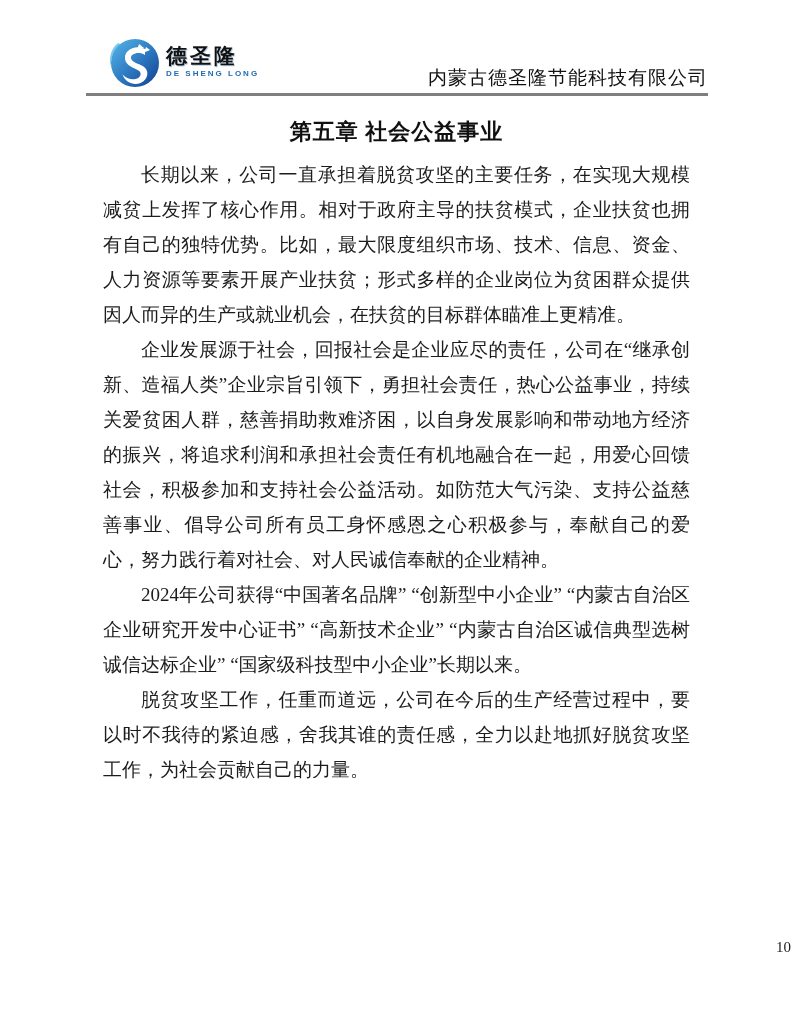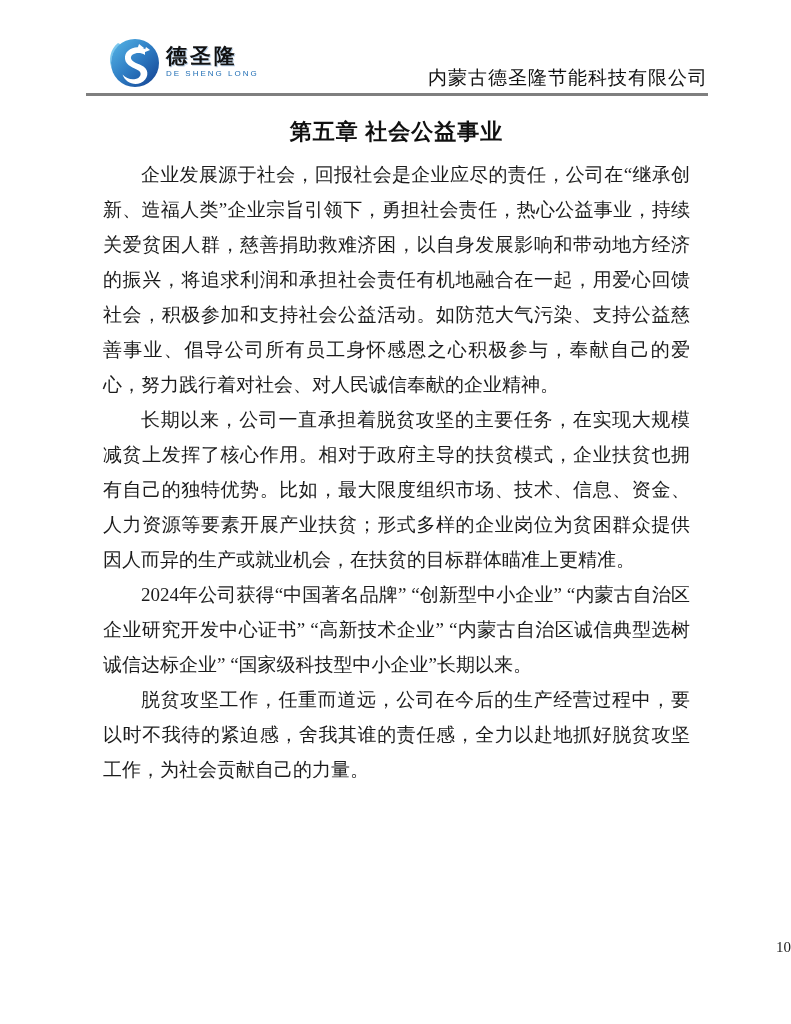--- a/index.html
+++ b/index.html
@@ -51,21 +51,21 @@
     font-size: 21px;
     font-weight: 900;
     color: #111111;
     letter-spacing: 3px;
     line-height: 22px;
     text-shadow: 1px 1px 0 #b9cfe6;
   }
   .logo-en {
     font-family: "Liberation Sans", "DejaVu Sans", sans-serif;
     font-size: 8px;
-    font-weight: 400;
+    font-weight: 700;
     color: #1f6db4;
     letter-spacing: 2px;
     line-height: 10px;
     margin-top: 2px;
   }
   .company-name {
     font-size: 19px;
     font-weight: 400;
     color: #101010;
     letter-spacing: 1px;
@@ -132,22 +132,22 @@
       <div class="logo-text">
         <div class="logo-cn">德圣隆</div>
         <div class="logo-en">DE SHENG LONG</div>
       </div>
     </div>
     <div class="company-name">内蒙古德圣隆节能科技有限公司</div>
   </div>
 
   <div class="content">
     <h1 class="chapter-title">第五章 社会公益事业</h1>
+    <p class="body-paragraph">长期以来，公司一直承担着脱贫攻坚的主要任务，在实现大规模减贫上发挥了核心作用。相对于政府主导的扶贫模式，企业扶贫也拥有自己的独特优势。比如，最大限度组织市场、技术、信息、资金、人力资源等要素开展产业扶贫；形式多样的企业岗位为贫困群众提供因人而异的生产或就业机会，在扶贫的目标群体瞄准上更精准。</p>
     <p class="body-paragraph">企业发展源于社会，回报社会是企业应尽的责任，公司在“继承创新、造福人类”企业宗旨引领下，勇担社会责任，热心公益事业，持续关爱贫困人群，慈善捐助救难济困，以自身发展影响和带动地方经济的振兴，将追求利润和承担社会责任有机地融合在一起，用爱心回馈社会，积极参加和支持社会公益活动。如防范大气污染、支持公益慈善事业、倡导公司所有员工身怀感恩之心积极参与，奉献自己的爱心，努力践行着对社会、对人民诚信奉献的企业精神。</p>
-    <p class="body-paragraph">长期以来，公司一直承担着脱贫攻坚的主要任务，在实现大规模减贫上发挥了核心作用。相对于政府主导的扶贫模式，企业扶贫也拥有自己的独特优势。比如，最大限度组织市场、技术、信息、资金、人力资源等要素开展产业扶贫；形式多样的企业岗位为贫困群众提供因人而异的生产或就业机会，在扶贫的目标群体瞄准上更精准。</p>
     <p class="body-paragraph">2024年公司获得“中国著名品牌” “创新型中小企业” “内蒙古自治区企业研究开发中心证书” “高新技术企业” “内蒙古自治区诚信典型选树诚信达标企业” “国家级科技型中小企业”长期以来。</p>
     <p class="body-paragraph">脱贫攻坚工作，任重而道远，公司在今后的生产经营过程中，要以时不我待的紧迫感，舍我其谁的责任感，全力以赴地抓好脱贫攻坚工作，为社会贡献自己的力量。</p>
   </div>
 
   <div class="page-footer">
     <span class="page-number">10</span>
   </div>
 
 </div>
 

